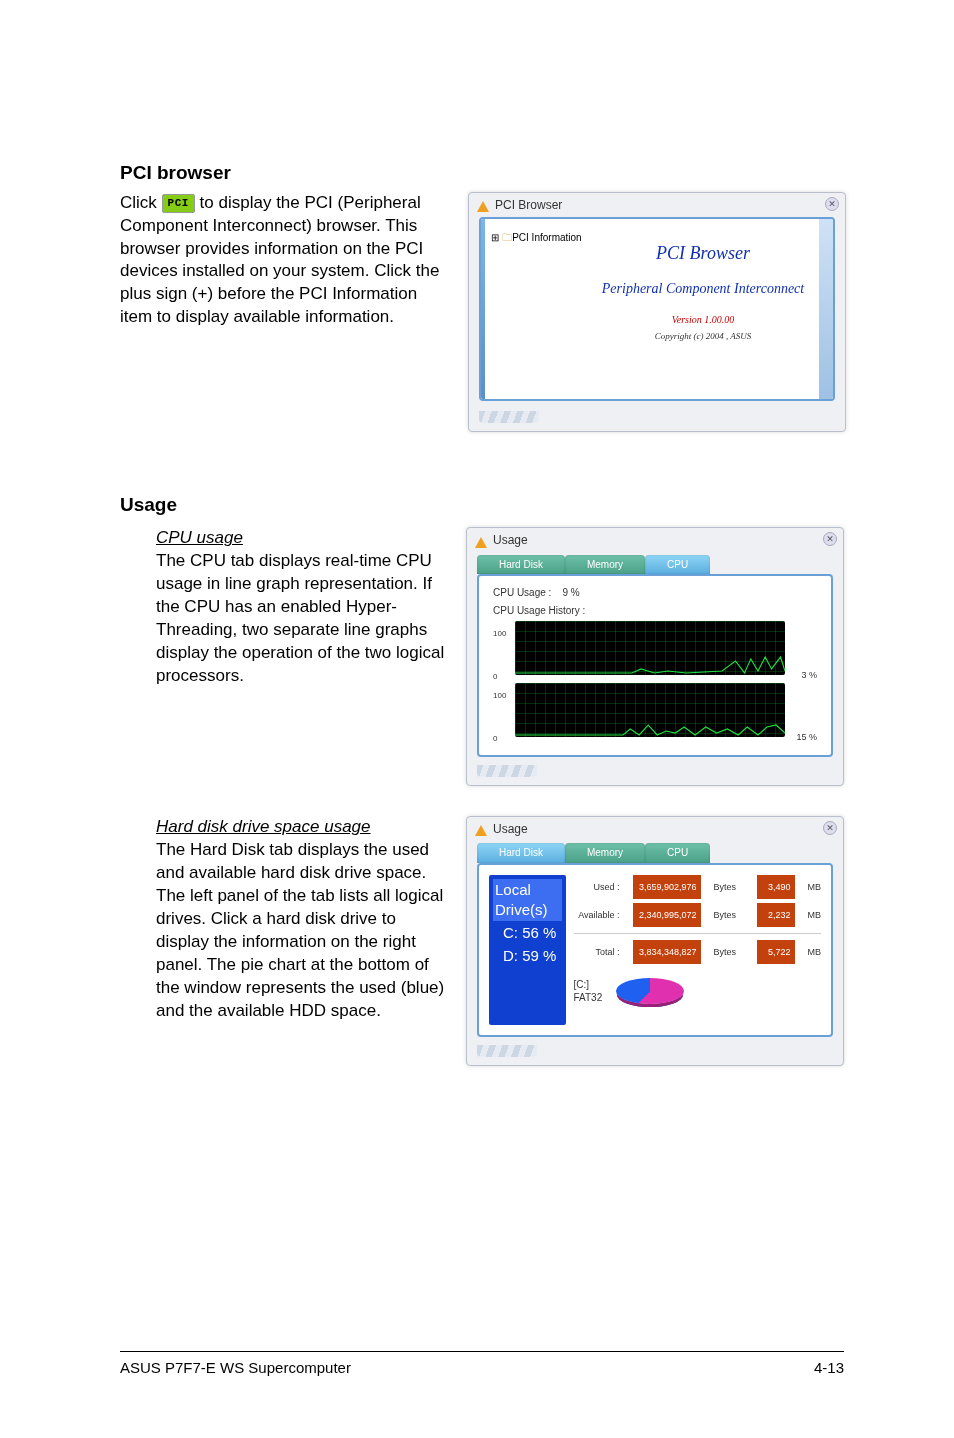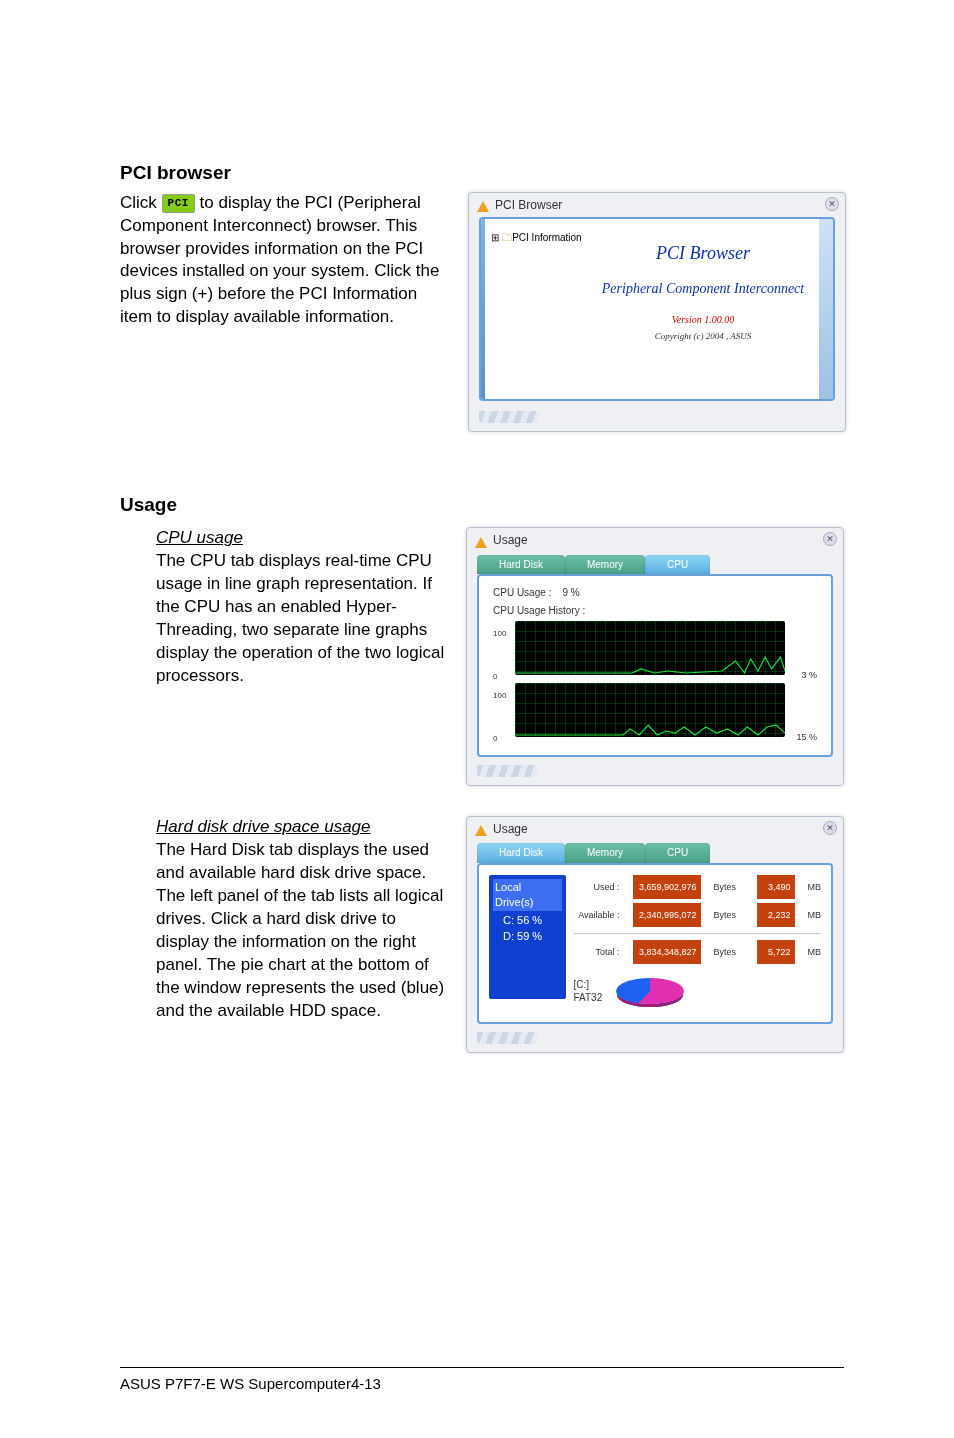--- a/index.html
+++ b/index.html
@@ -36,26 +36,27 @@
     font-size: 11px;
     font-weight: bold;
     padding: 1px 5px;
     border-radius: 2px;
     font-family: Arial, sans-serif;
     letter-spacing: 0.5px;
   }
   .pci-btn { font-family: "Courier New", monospace; font-weight: bold; }
   .footer {
     position: absolute;
-    bottom: 44px;
+    bottom: 60px;
     left: 120px;
     right: 110px;
     border-top: 1px solid #000;
     padding-top: 6px;
     display: flex;
+    justify-content: space-between;
     font-size: 15px;
   }
 
   
   .win {
     width: 378px;
     background: #eef0f4;
     border: 1px solid #b8c0ce;
     border-radius: 4px;
     box-shadow: 0 0 4px rgba(0,0,0,0.15);
@@ -143,21 +144,21 @@
   .graph-row { display:flex; align-items:flex-end; gap:6px; }
   .graph-row .graph { flex:1; }
   .pct { font-size:9px; color:#333; width:26px; text-align:right; padding-bottom:2px;}
   .yaxis { display:flex; flex-direction:column; justify-content:space-between; height:54px;
     font-size:8px; color:#333; width:16px; text-align:left; padding-right:2px;}
 
   
   .hdd-body { background:#fff; margin:0 10px 8px 10px; border:2px solid #6aa0d8; border-radius:4px;
     padding: 10px; font-size:9px; color:#333; display:flex; gap:8px;}
   .hdd-tree {
-    width:80px; background:#1040d0; color:#fff; font-size:11px; padding:4px; height:124px;
+    width:80px; background:#1040d0; color:#fff; font-size:15px; padding:4px; height:150px;
     border-radius:2px;
   }
   .hdd-tree .root { background:#3d6df0; padding:1px 2px; }
   .hdd-tree .child { padding-left:10px; margin-top:2px; }
   .hdd-main { flex:1; }
   .val-row { display:flex; align-items:center; gap:13px; margin-bottom:4px; white-space:nowrap;}
   .lbl { width:46px; text-align:right; }
   .blackbox { background:#c2410c; color:#fff; padding:6px 4px; min-width:68px; text-align:right; display:inline-block;}
   .blackbox.sm { min-width:38px; }
   .unit { width:30px; }

